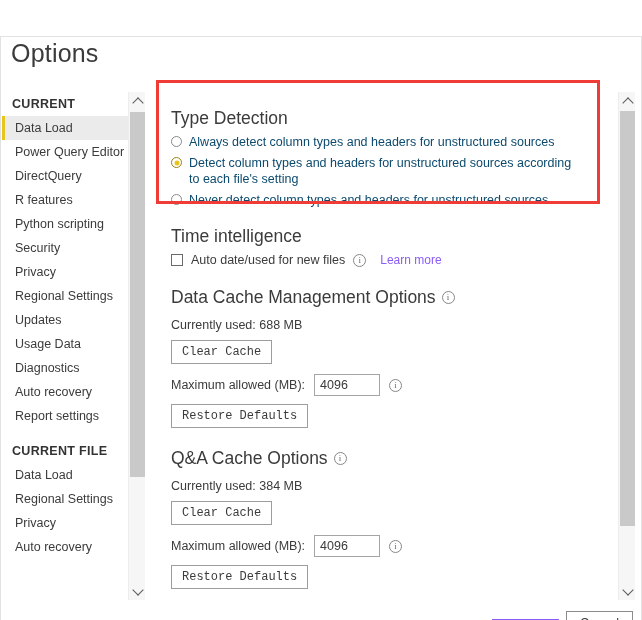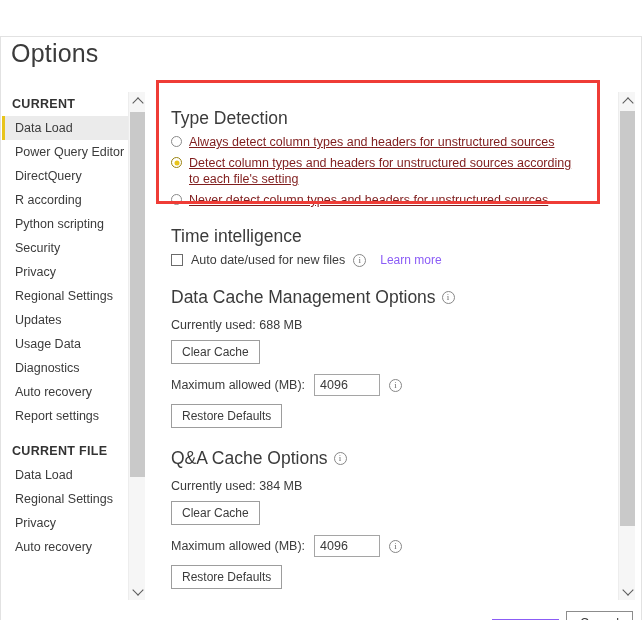--- a/index.html
+++ b/index.html
@@ -134,24 +134,23 @@
     content: "";
     position: absolute;
     left: 50%; top: 50%;
     transform: translate(-50%, -50%);
     width: 5px; height: 5px;
     border-radius: 50%;
     background: #e8c41c;
   }
   .radio-label {
     font-size: 12.5px;
-    color: #7f1d1d;
+    color: #0c4a6e;
     line-height: 16px;
     max-width: 390px;
-    text-decoration: underline;
   }
   .check-row {
     display: flex;
     align-items: center;
     gap: 8px;
     margin-top: 6px;
   }
   .checkbox {
     width: 12px; height: 12px;
     border: 1.3px solid #6b6b6b;
@@ -179,21 +178,21 @@
     flex: 0 0 auto;
   }
 
   
   .btn {
     display: inline-block;
     border: 1px solid #9d9d9d;
     background: #ffffff;
     color: #3b3b3b;
     font-size: 12px;
-    font-family: Liberation Sans, sans-serif;
+    font-family: Liberation Mono, monospace;
     padding: 4px 10px;
     cursor: pointer;
     line-height: 14px;
   }
   .field {
     width: 66px;
     border: 1px solid #a5a5a5;
     background: #ffffff;
     font-size: 12.5px;
     font-family: "Liberation Sans", sans-serif;
@@ -260,21 +259,21 @@
 <div id="app">
 
   <div class="title">Options</div>
 
   <div class="sidebar">
     <div>
       <div class="side-group">CURRENT</div>
       <div class="side-item selected"><span>Data Load</span></div>
       <div class="side-item"><span>Power Query Editor</span></div>
       <div class="side-item"><span>DirectQuery</span></div>
-      <div class="side-item"><span>R according</span></div>
+      <div class="side-item"><span>R features</span></div>
       <div class="side-item"><span>Python scripting</span></div>
       <div class="side-item"><span>Security</span></div>
       <div class="side-item"><span>Privacy</span></div>
       <div class="side-item"><span>Regional Settings</span></div>
       <div class="side-item"><span>Updates</span></div>
       <div class="side-item"><span>Usage Data</span></div>
       <div class="side-item"><span>Diagnostics</span></div>
       <div class="side-item"><span>Auto recovery</span></div>
       <div class="side-item"><span>Report settings</span></div>
     </div>

